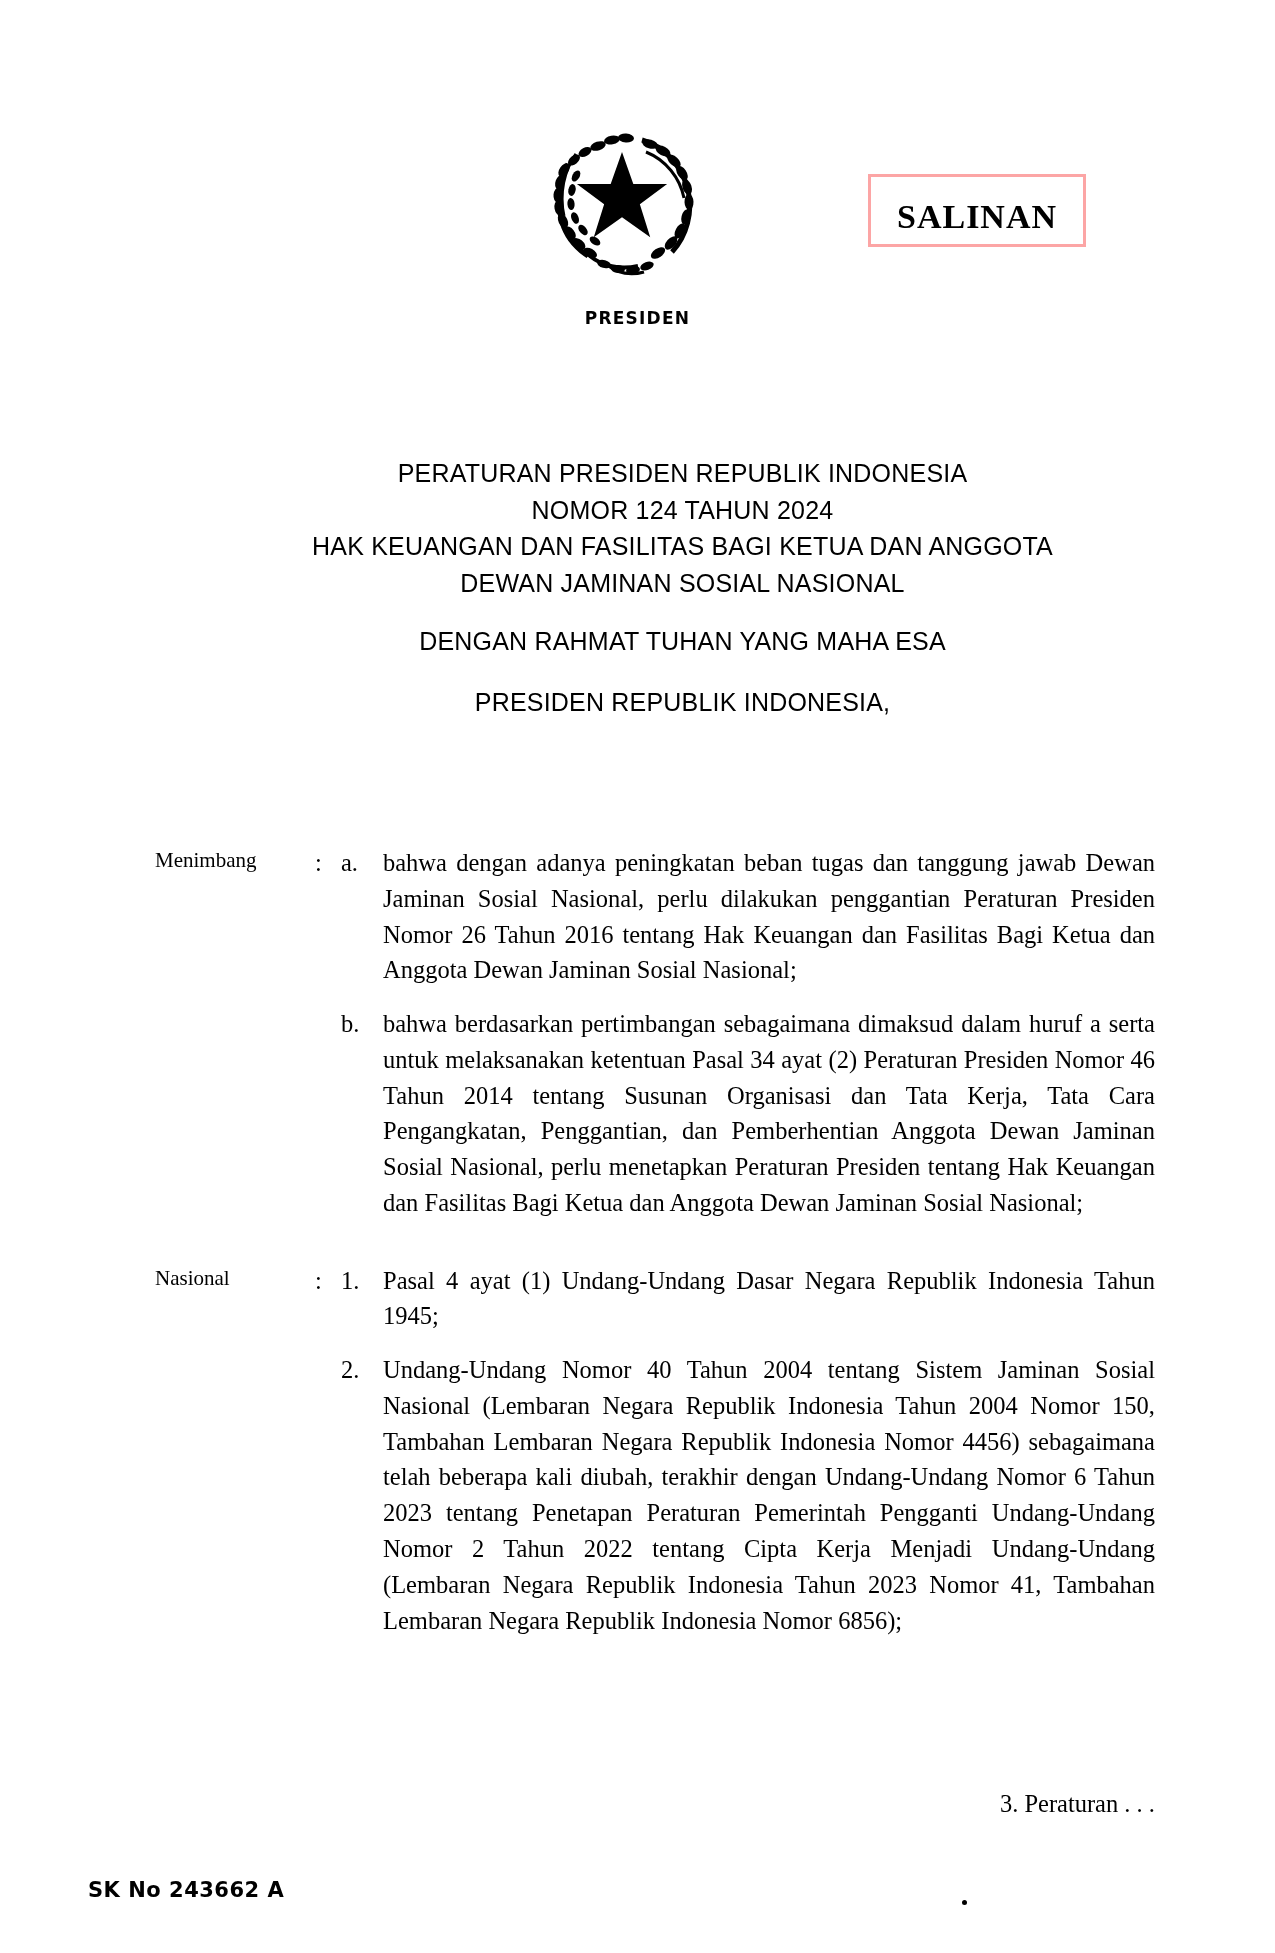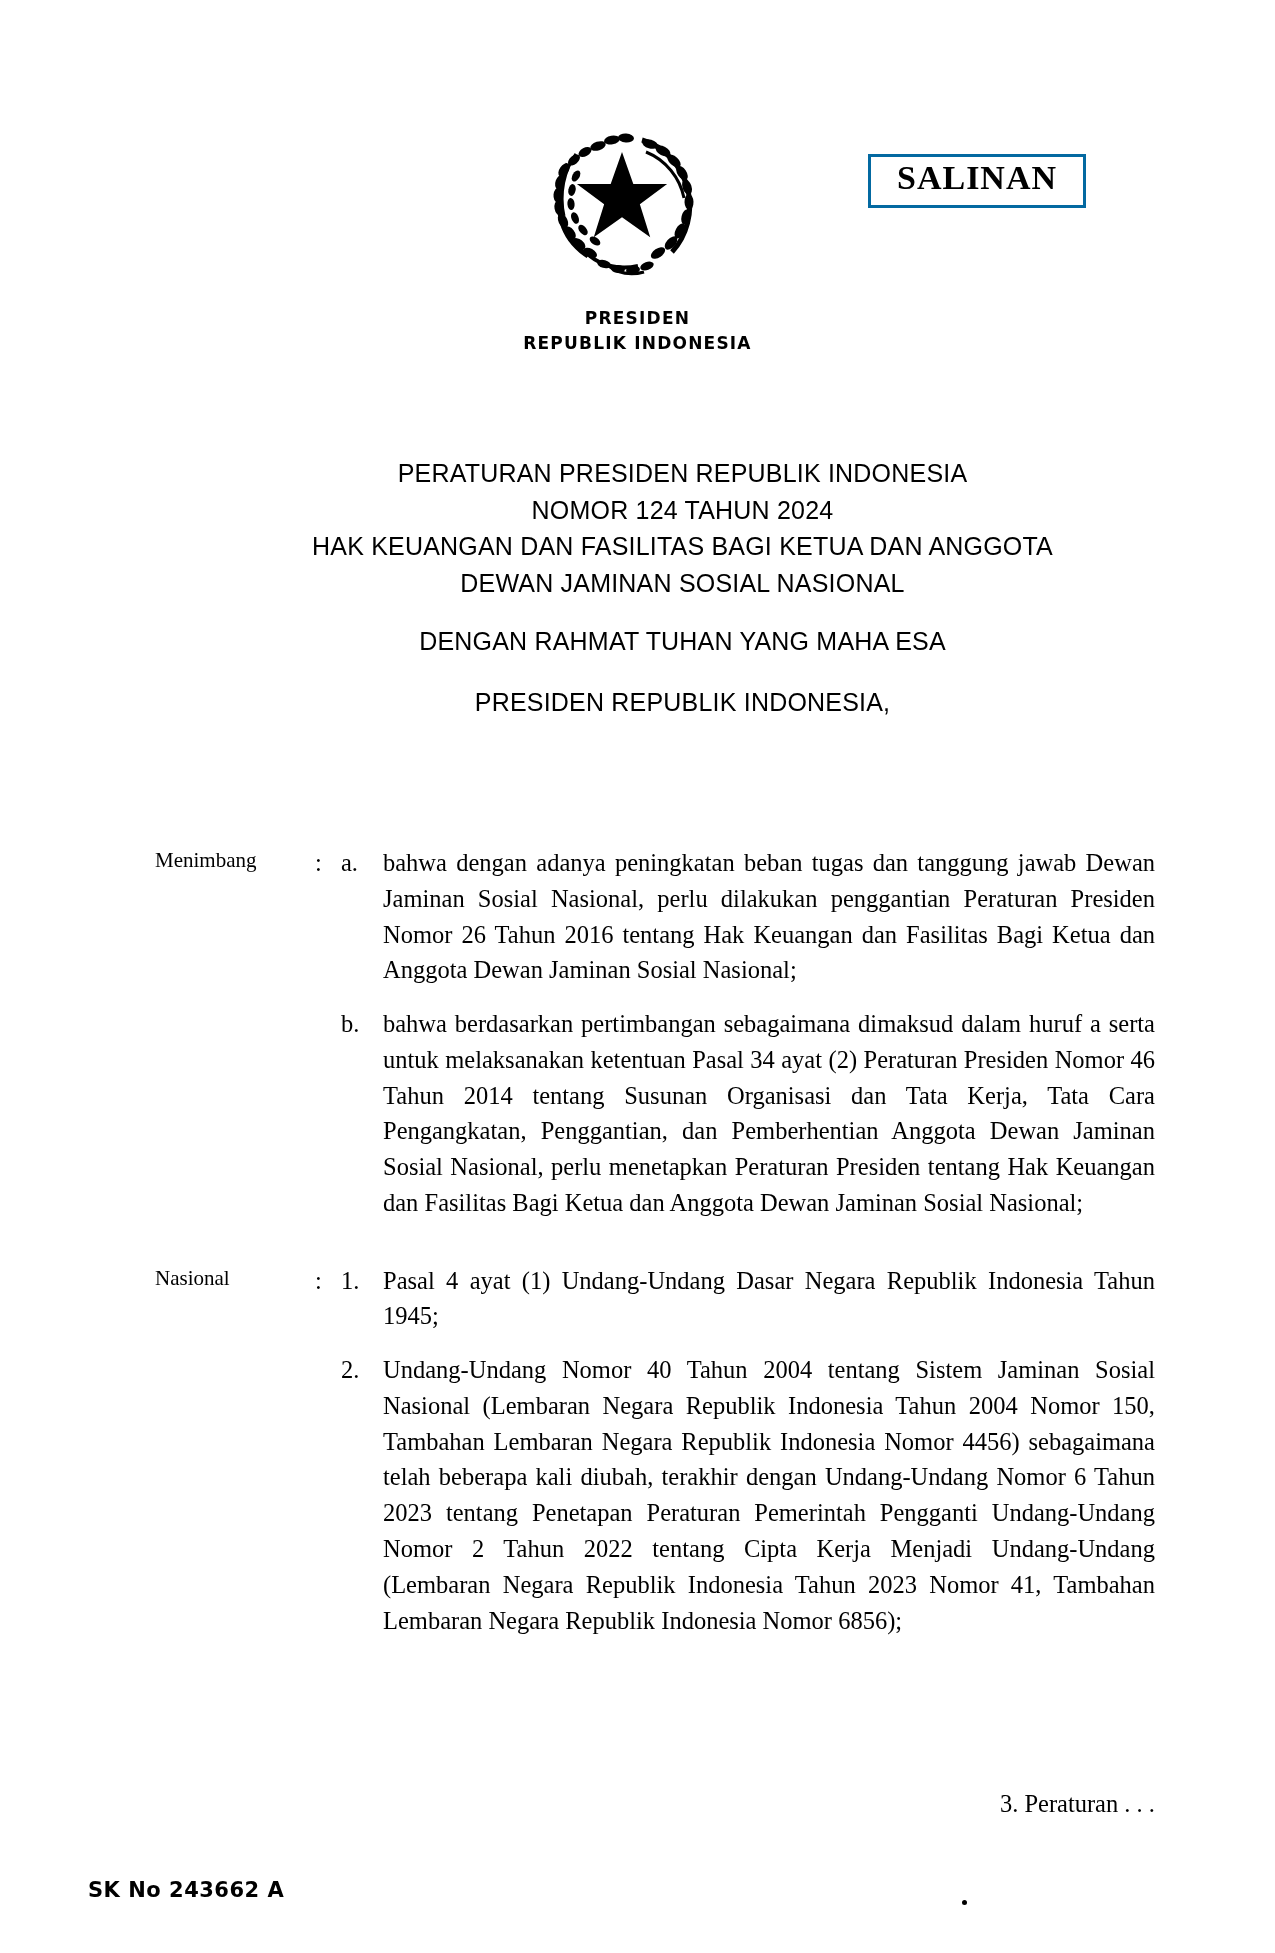--- a/index.html
+++ b/index.html
@@ -51,23 +51,23 @@
   .emblem .star {
     position: absolute;
     left: 36px;
     top: 32px;
     width: 96px;
     height: 96px;
   }
   .salinan-box {
     position: absolute;
     left: 868px;
-    top: 36px;
-    border: 3px solid #0369a1;
-    padding: 4px 26px 10px 26px;
+    top: 56px;
+    border: 3px solid #fca5a5;
+    padding: 23px 26px 10px 26px;
     font-family: "Liberation Serif", serif;
     font-size: 34px;
     font-weight: bold;
     letter-spacing: 1px;
     line-height: 1;
   }
   .presiden-label {
     position: absolute;
     left: 0;
     top: 188px;
@@ -243,21 +243,20 @@
         </svg>
       </div>
     </div>
 
     <div class="salinan-box">
       <span>SALINAN</span>
     </div>
 
     <div class="presiden-label">
       <span class="l1">PRESIDEN</span>
-      <span class="l2">REPUBLIK INDONESIA</span>
     </div>
   </div>
 
   <div class="title-block">
     <div>PERATURAN PRESIDEN REPUBLIK INDONESIA</div>
     <div>NOMOR 124 TAHUN 2024</div>
     <div>HAK KEUANGAN DAN FASILITAS BAGI KETUA DAN ANGGOTA</div>
     <div>DEWAN JAMINAN SOSIAL NASIONAL</div>
     <div class="title-gap-1"></div>
     <div>DENGAN RAHMAT TUHAN YANG MAHA ESA</div>

